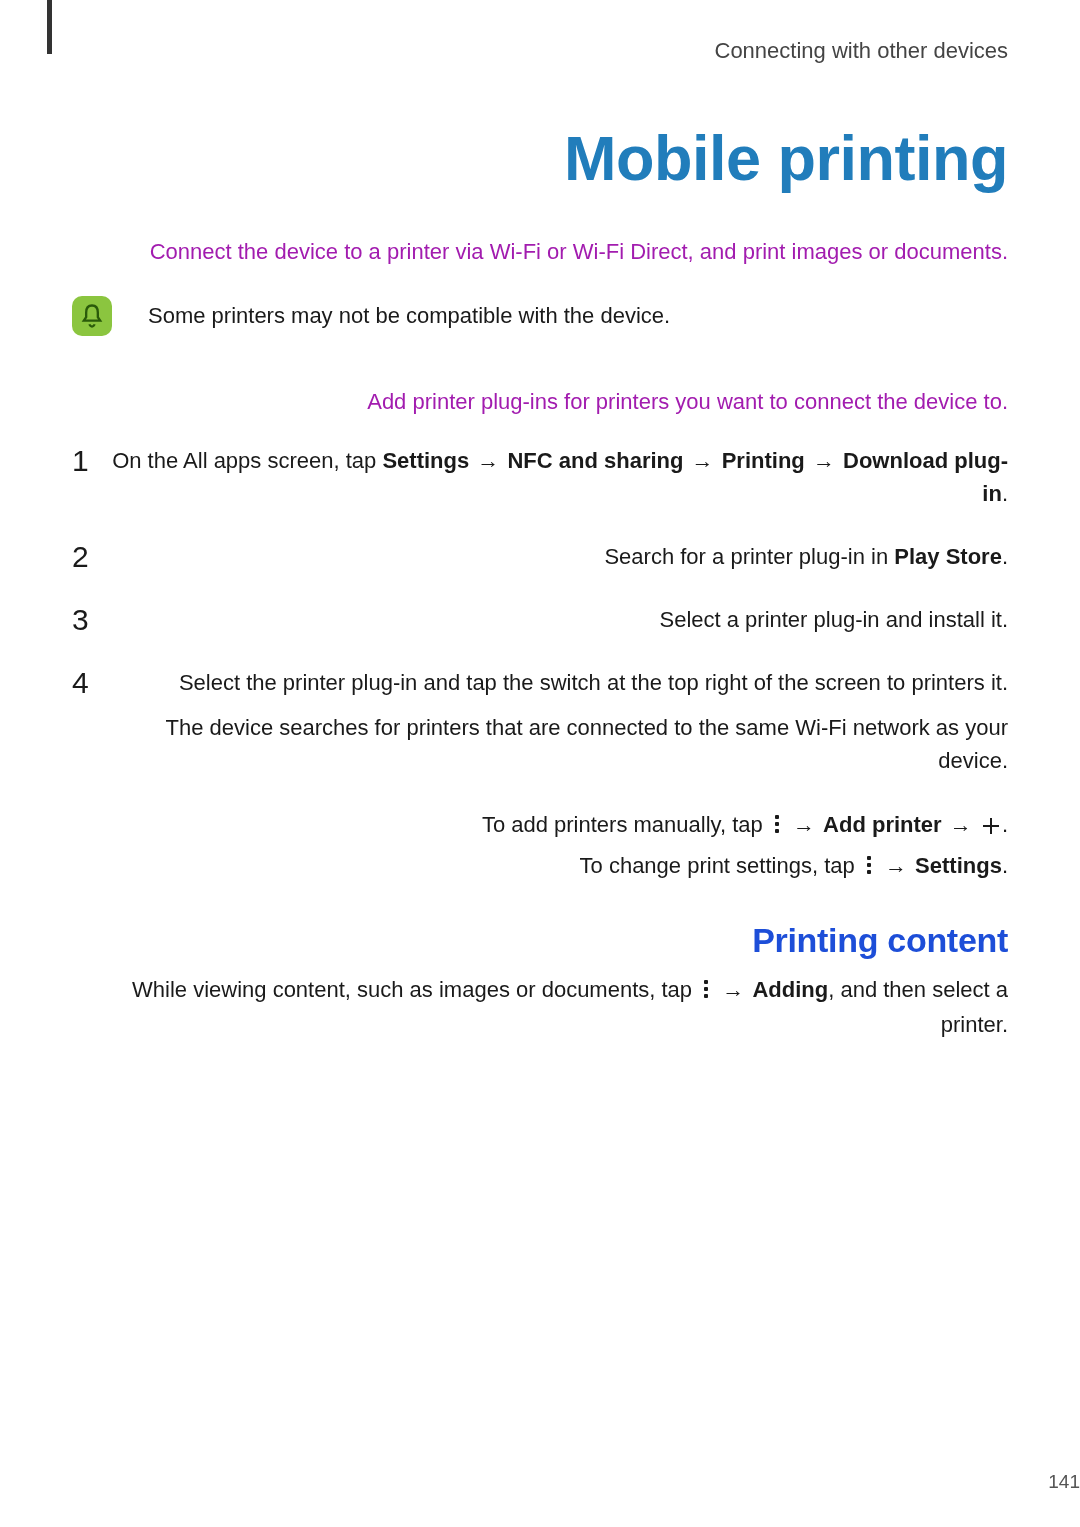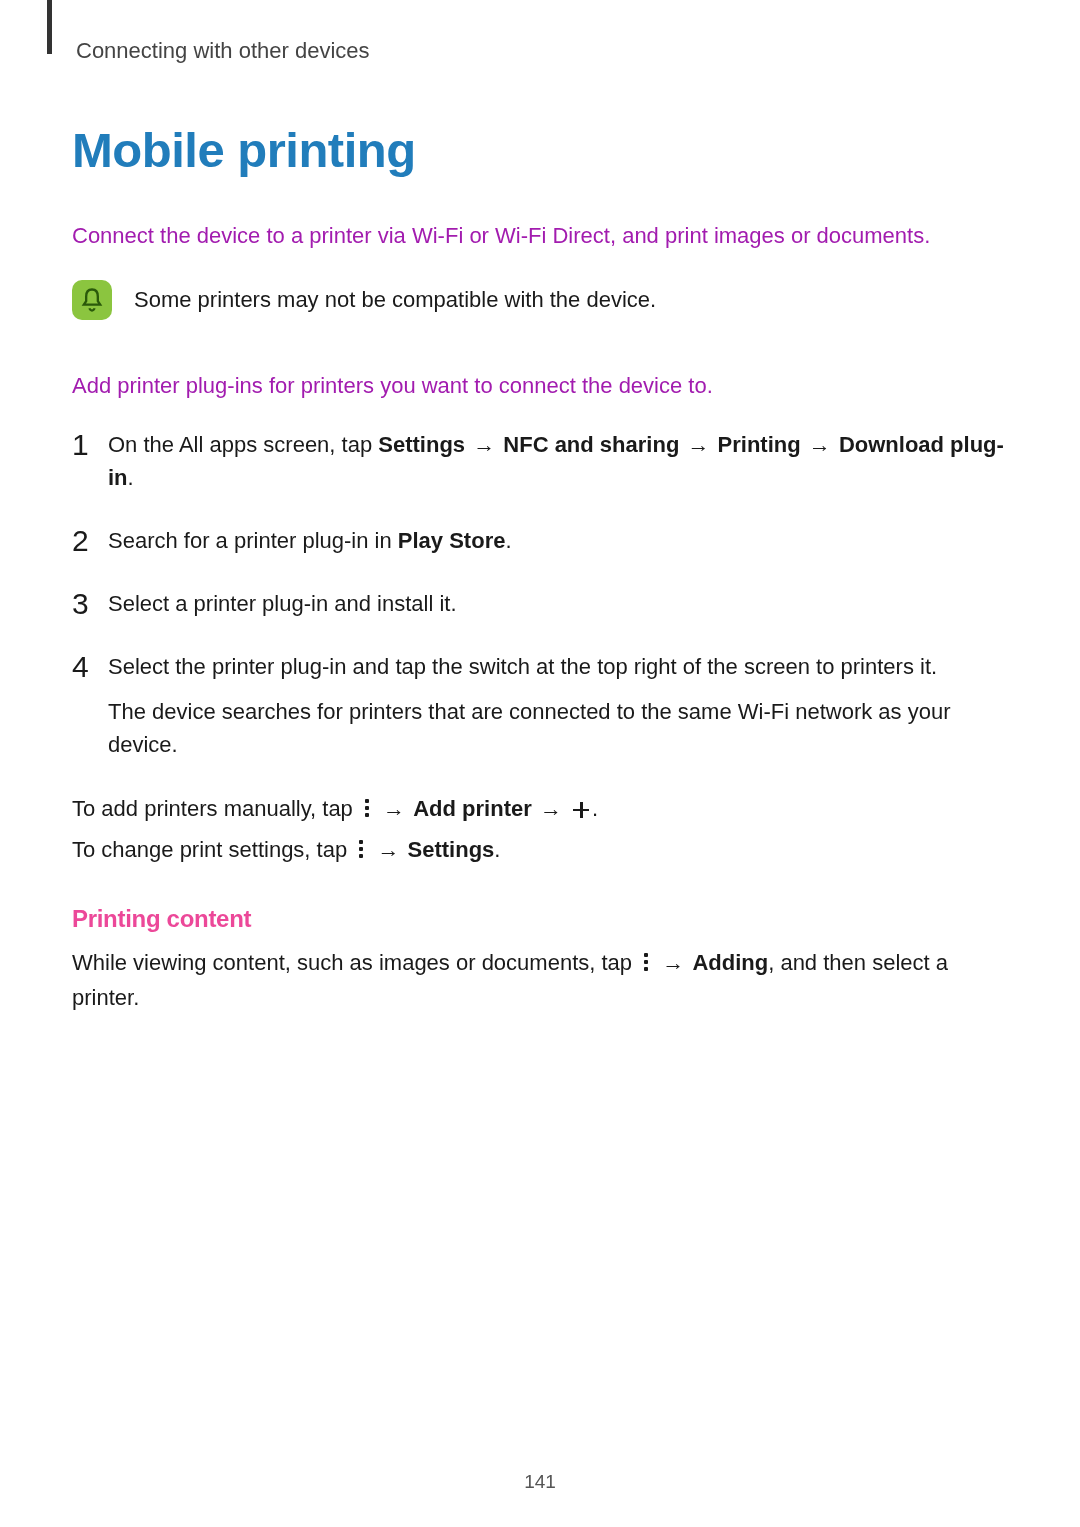--- a/index.html
+++ b/index.html
@@ -15,58 +15,59 @@
   .tab-mark {
     position: absolute;
     top: 0;
     left: 47px;
     width: 5px;
     height: 54px;
     background: #333;
   }
   .page {
     padding: 38px 72px 0 72px;
+    text-align: right;
   }
   .breadcrumb {
     font-size: 22px;
     color: #444;
     margin-bottom: 58px;
     margin-left: 4px;
   }
   h1.main-title {
-    font-size: 49px;
+    font-size: 63px;
     font-weight: 700;
     color: #217dbb;
     margin: 0 0 42px 0;
     letter-spacing: -0.5px;
   }
   h2.section {
     font-size: 30px;
     font-weight: 700;
     color: #b86a6a;
     margin: 0 0 14px 0;
     letter-spacing: -0.3px;
   }
   h3.subsection {
-    font-size: 24px;
+    font-size: 34px;
     font-weight: 700;
-    color: #ec4899;
+    color: #1d4ed8;
     margin: 38px 0 12px 0;
     letter-spacing: -0.3px;
   }
   p.body {
     font-size: 22px;
     line-height: 1.45;
     margin: 0 0 26px 0;
     color: #a21caf;
   }
   .note-row {
     display: flex;
     align-items: flex-start;
-    gap: 22px;
+    gap: 36px;
     margin: 0 0 50px 0;
   }
   .note-icon {
     flex: 0 0 40px;
     width: 40px;
     height: 40px;
     border-radius: 10px;
     background: #8bc53f;
     position: relative;
     margin-top: 2px;
@@ -149,21 +150,21 @@
     position: absolute;
     background: #1a1a1a;
   }
   .inline-icon.plus::before { top: 8px; left: 1px; width: 16px; height: 2.5px; }
   .inline-icon.plus::after { top: 1px; left: 8px; width: 2.5px; height: 16px; }
   .page-number {
     position: absolute;
     bottom: 34px;
     width: 1080px;
     left: 0;
-    text-align: center;
+    text-align: right;
     font-size: 19px;
     color: #555;
   }
 </style>
 </head>
 <body>
 
 <div class="tab-mark"></div>
 
 <div class="page">

